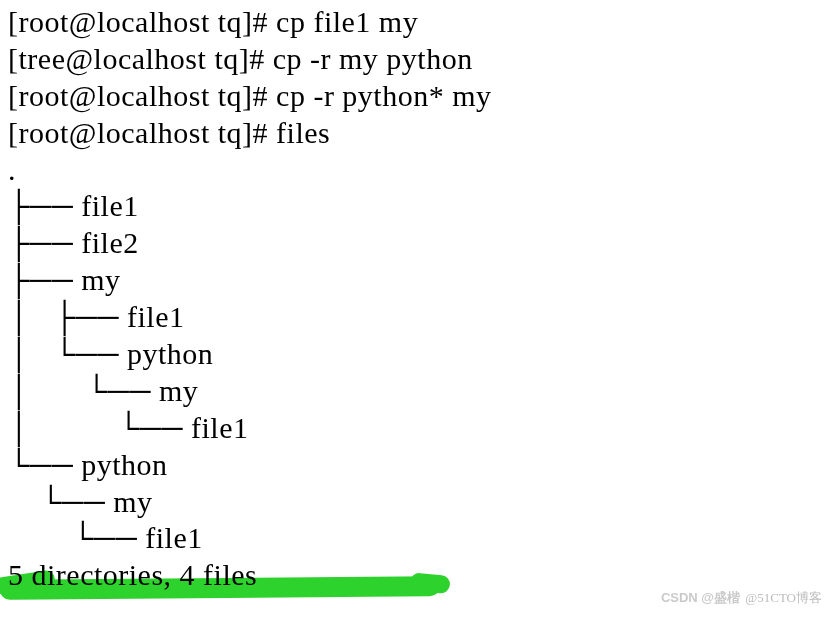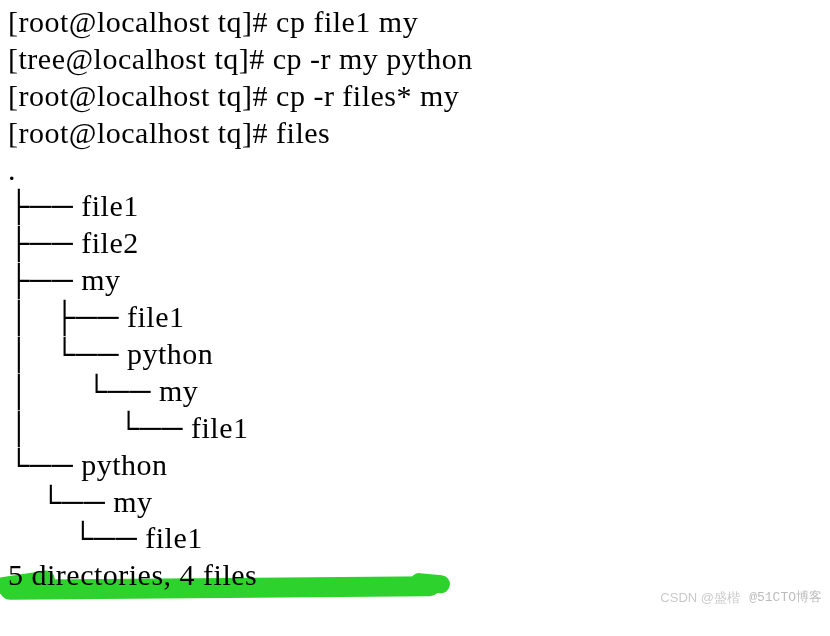--- a/index.html
+++ b/index.html
@@ -60,39 +60,40 @@
     .summary-line {
       position: relative;
       z-index: 1;
     }
     .watermark {
       position: absolute;
       right: 8px;
       bottom: 30px;
       font-size: 13px;
       color: rgba(120,120,120,0.5);
-      font-family: Liberation Mono, monospace;
+      font-family: Liberation Serif, serif;
       letter-spacing: 0;
     }
     .watermark2 {
       position: absolute;
       right: 90px;
       bottom: 30px;
       font-size: 13px;
       color: rgba(120,120,120,0.4);
       font-family: sans-serif;
       letter-spacing: 0;
+      font-weight: bold;
     }
   </style>
 </head>
 <body>
 
 <div class="term-line">[root@localhost tq]# cp file1 my</div>
 <div class="term-line">[tree@localhost tq]# cp -r my python</div>
-<div class="term-line">[root@localhost tq]# cp -r files* my</div>
+<div class="term-line">[root@localhost tq]# cp -r python* my</div>
 <div class="term-line">[root@localhost tq]# files</div>
 <div class="term-line">.</div>
 <div class="term-line">├── file1</div>
 <div class="term-line">├── file2</div>
 <div class="term-line">├── my</div>
 <div class="term-line">│   ├── file1</div>
 <div class="term-line">│   └── python</div>
 <div class="term-line">│       └── my</div>
 <div class="term-line">│           └── file1</div>
 <div class="term-line">└── python</div>

